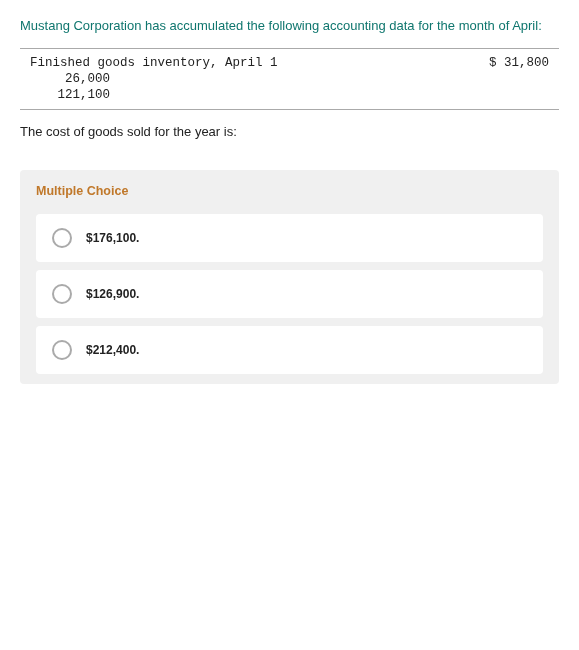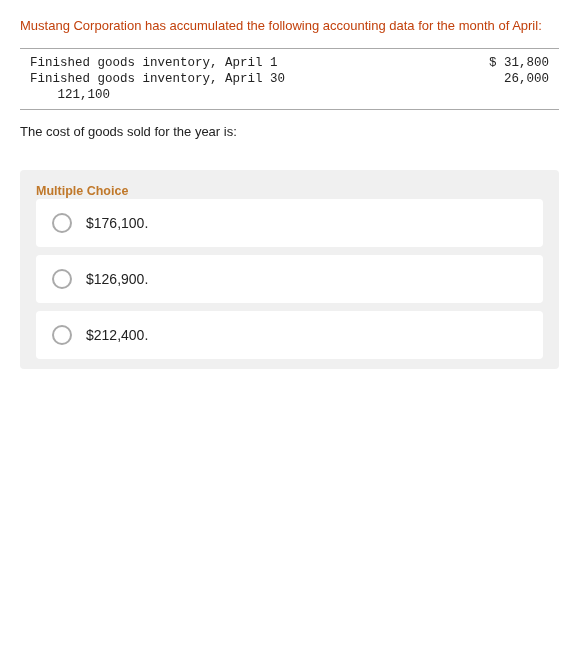--- a/index.html
+++ b/index.html
@@ -13,21 +13,21 @@
       font-size: 13px;
       background: #fff;
       width: 579px;
       min-height: 650px;
       padding: 16px 20px;
       color: #222;
     }
 
     .question-text {
       font-size: 13px;
-      color: #c2410c;
+      color: #0f766e;
       margin-bottom: 12px;
       line-height: 1.5;
     }
 
     .data-table {
       border-top: 1px solid #aaa;
       border-bottom: 1px solid #aaa;
       padding: 6px 10px;
       margin-bottom: 14px;
       background: #fff;
@@ -59,21 +59,21 @@
     .multiple-choice-container {
       background: #f0f0f0;
       border-radius: 4px;
       padding: 14px 16px 10px 16px;
     }
 
     .multiple-choice-label {
       color: #c0782a;
       font-size: 12.5px;
       font-weight: bold;
-      margin-bottom: 1px;
+      margin-bottom: 16px;
     }
 
     .option-item {
       background: #fff;
       border-radius: 4px;
       padding: 14px 16px;
       margin-bottom: 8px;
       display: flex;
       align-items: center;
       cursor: pointer;
@@ -90,37 +90,37 @@
       border: 2px solid #aaa;
       margin-right: 14px;
       flex-shrink: 0;
       background: #fff;
       display: flex;
       align-items: center;
       justify-content: center;
     }
 
     .option-text {
-      font-size: 14px;
+      font-size: 12px;
       color: #222;
+      font-weight: bold;
     }
   </style>
 </head>
 <body>
 
 <p class="question-text">Mustang Corporation has accumulated the following accounting data for the month of April:</p>
 
 <div class="data-table">
 
 <div class="data-table-row">
       <span class="data-table-label">Finished goods inventory, April 1</span>
       <span class="data-table-value">$ 31,800</span>
     </div>
     <div class="data-table-row">
-      <span class="data-table-label">Finished goods inventory, April 30</span>
       <span class="data-table-value">26,000</span>
     </div>
     <div class="data-table-row">
       <span class="data-table-value">121,100</span>
     </div>
   </div>
 
 <p class="cost-question">The cost of goods sold for the year is:</p>
 
 <div class="multiple-choice-container">

